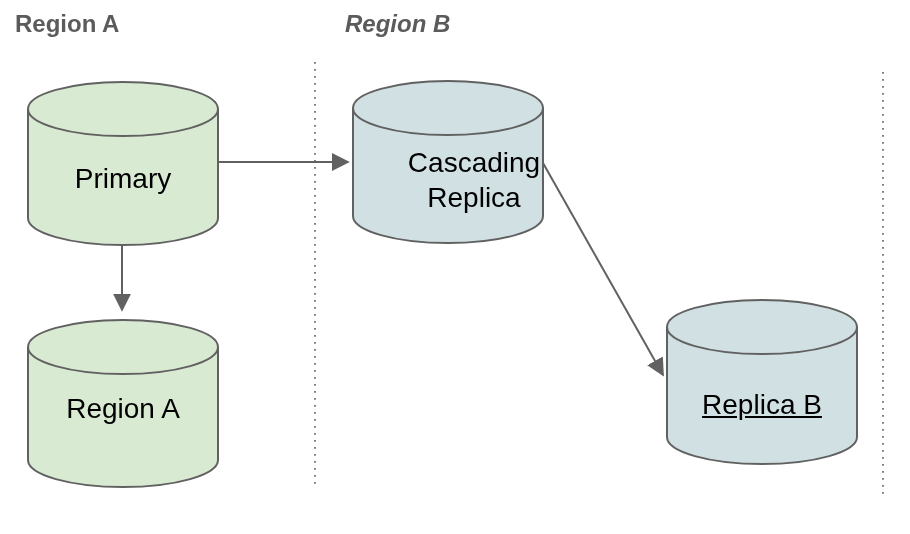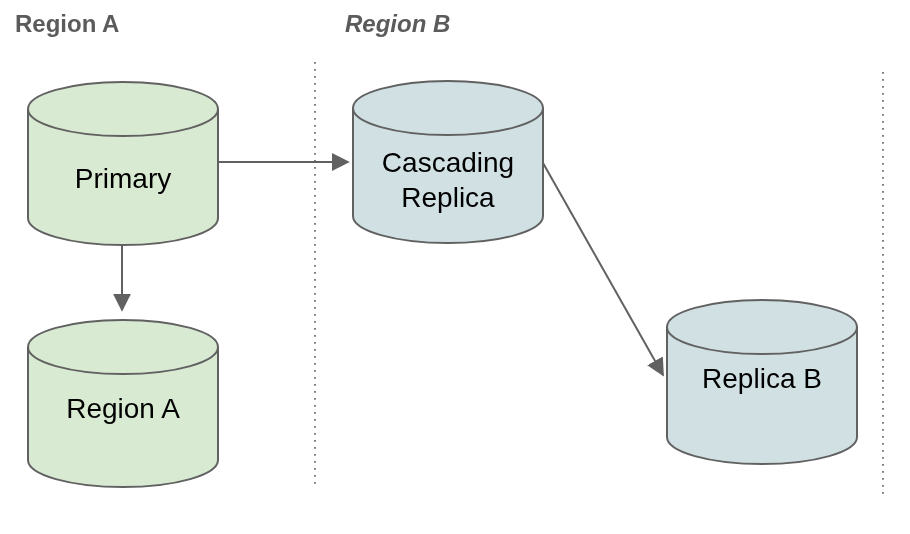--- a/index.html
+++ b/index.html
@@ -95,23 +95,23 @@
     <line class="edge" x1="122" y1="245" x2="122" y2="310" marker-end="url(#arrowhead)"></line>
     <line class="edge" x1="543" y1="163" x2="663" y2="375" marker-end="url(#arrowhead)"></line>
   </svg>
 
   <div class="region-label" style="left:15px; top:10px;">Region A</div>
   <div class="region-label" style="left:345px; top:10px;font-style:italic;">Region B</div>
 
   <div class="node-label" style="left:28px; top:142px; width:190px; height:72px;">
     <span>Primary</span>
   </div>
-  <div class="node-label" style="left:353px; top:134px; width:190px; height:92px;">
+  <div class="node-label" style="left:353px; top:134px; width:190px; height:92px;padding-left:26px;">
     <span>Cascading Replica</span>
   </div>
   <div class="node-label" style="left:28px; top:372px; width:190px; height:72px;">
     <span>Region A</span>
   </div>
-  <div class="node-label" style="left:667px; top:342px; width:190px; height:72px;">
+  <div class="node-label" style="left:667px; top:368px; width:190px; height:72px;text-decoration:underline;">
     <span>Replica B</span>
   </div>
 
 </div>
 
 </body></html>

